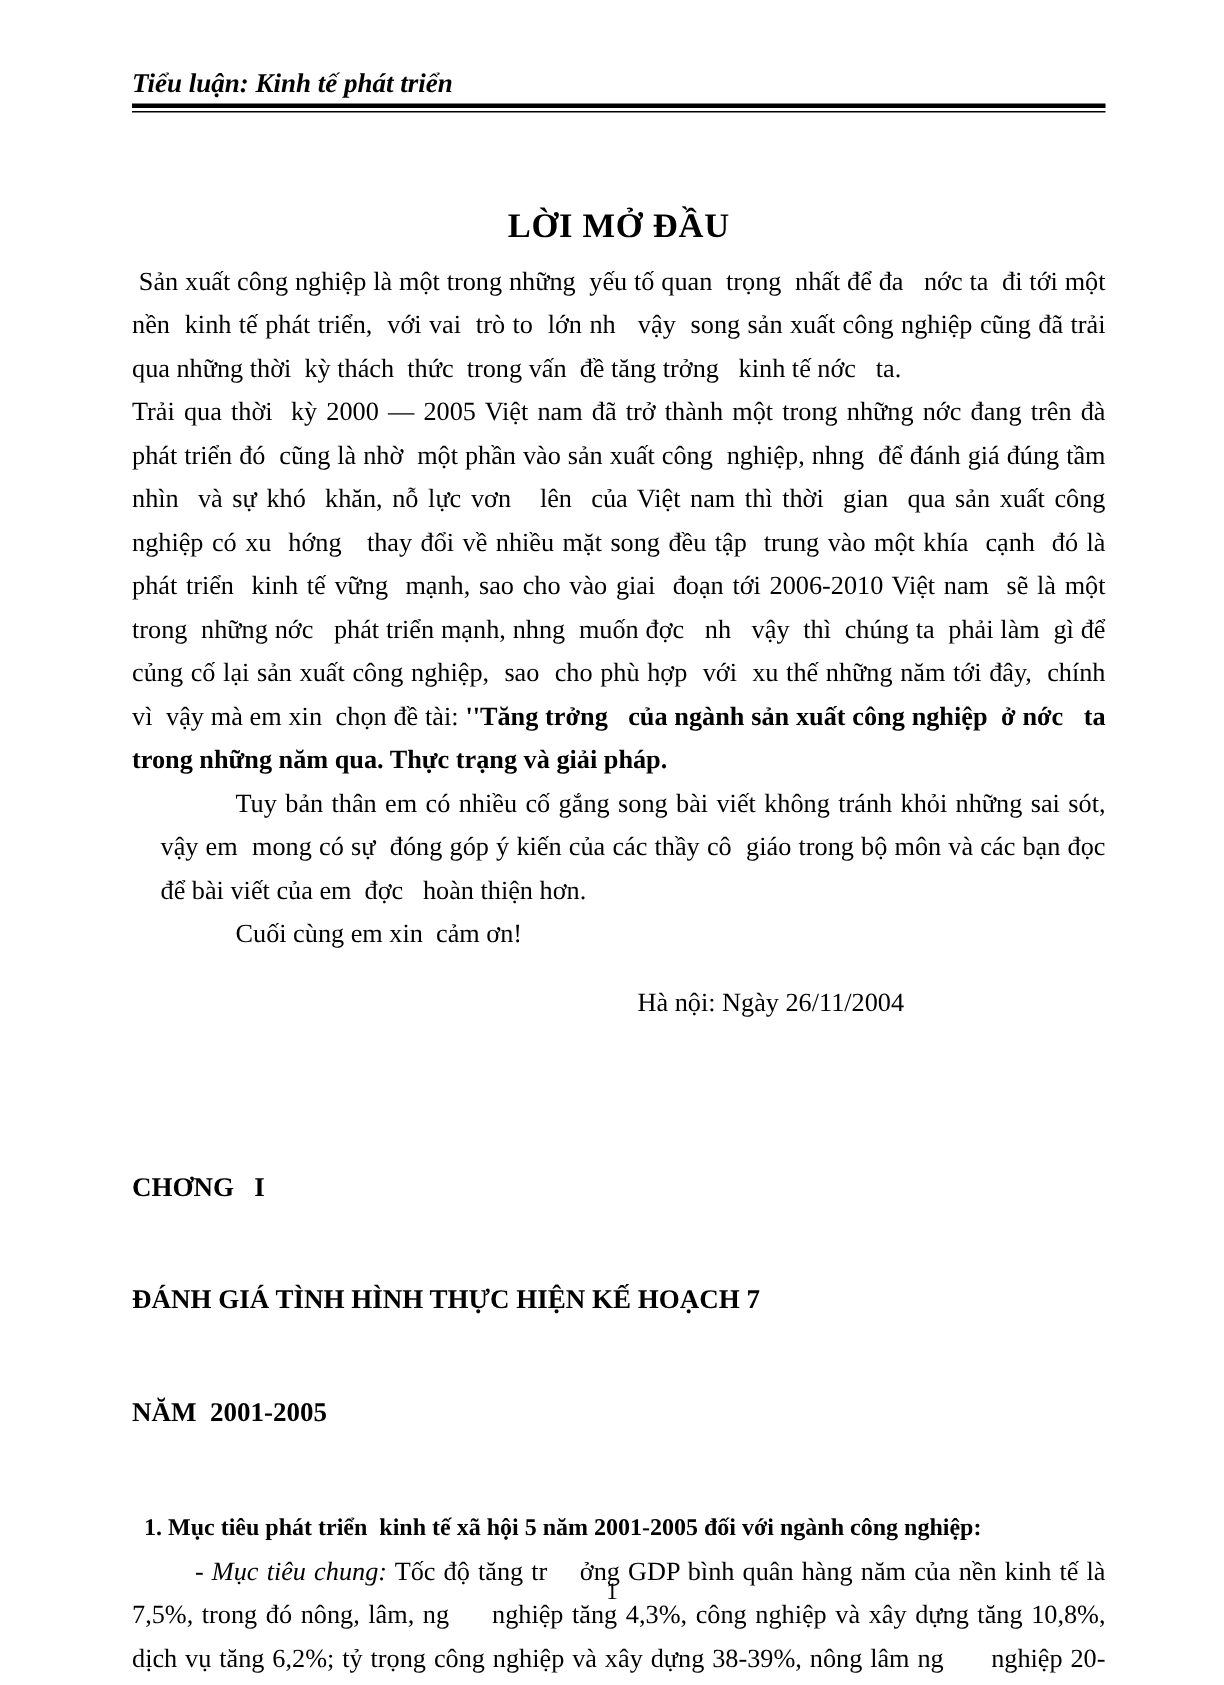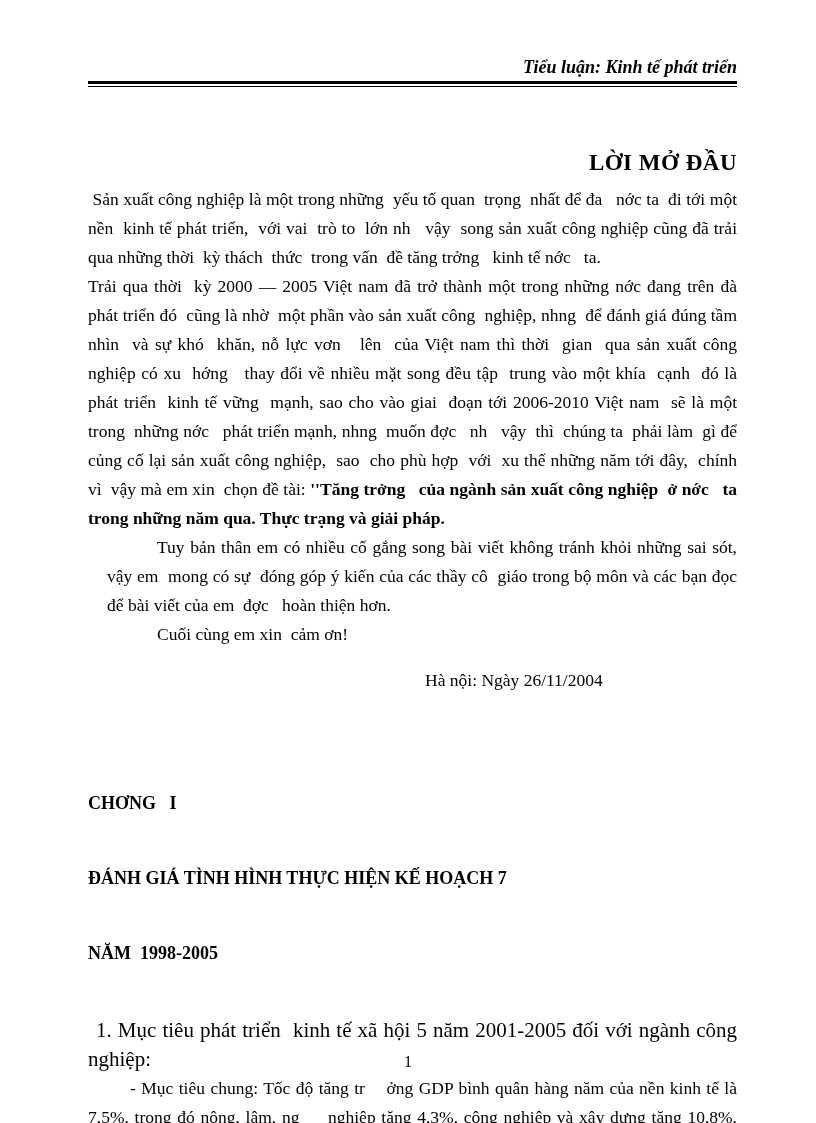--- a/index.html
+++ b/index.html
@@ -12,63 +12,62 @@
     font-family: "Liberation Serif", serif;
     overflow: hidden;
   }
   .content {
     position: absolute;
     left: 88px;
     top: 0;
     width: 649px;
   }
   .header {
-    padding-top: 56px;
-    text-align: right;
+    padding-top: 44px;
     font-weight: bold;
     font-style: italic;
     font-size: 18px;
     line-height: 22px;
   }
   .header-rule { margin-top: 3px; }
   .rule-thick { height: 2.5px; background: #000; }
   .rule-thin  { height: 1.2px; background: #000; margin-top: 2px; }
   .doc-title {
     margin: 62px 0 8px 0;
-    text-align: right;
+    text-align: center;
     font-weight: bold;
     font-size: 23px;
     line-height: 28px;
     letter-spacing: 0.5px;
   }
   .body {
     margin: 0;
     font-size: 17.5px;
     line-height: 29px;
     text-align: justify;
     white-space: pre-wrap;
   }
   .indent { text-indent: 50px; margin-left: 19px; }
   .bold { font-weight: bold; }
-  .italic { }
+  .italic { font-style: italic; }
   .date {
     margin-left: 337px;
     text-align: left;
     margin-top: 17px;
   }
   .chapter {
     margin-top: 46px;
     font-weight: bold;
     font-size: 18px;
     line-height: 25px;
     white-space: pre-wrap;
   }
   .sec-heading {
-    font-size: 21px;
-    font-weight: normal;
+    font-size: 16px;
+    font-weight: bold;
     text-indent: 8px;
   }
   .sub { text-indent: 42px; }
   .page-number {
     position: absolute;
     top: 1053px;
     left: 0;
     width: 100%;
     text-align: center;
     font-size: 16px;
@@ -95,21 +94,21 @@
 
     <p class="body indent">Tuy bản thân em có nhiều cố gắng song bài viết không tránh khỏi những sai sót,  vậy em  mong có sự  đóng góp ý kiến của các thầy cô  giáo trong bộ môn và các bạn đọc để bài viết của em  đợc   hoàn thiện hơn.</p>
 
     <p class="body indent">Cuối cùng em xin  cảm ơn!</p>
 
     <p class="body date">Hà nội: Ngày 26/11/2004</p>
 
     <div class="chapter">
       <div>CHƠNG   I</div>
       <div>ĐÁNH GIÁ TÌNH HÌNH THỰC HIỆN KẾ HOẠCH 7</div>
-      <div>NĂM  1998-2005</div>
+      <div>NĂM  2001-2005</div>
     </div>
 
     <p class="body sec-heading">1. Mục tiêu phát triển  kinh tế xã hội 5 năm 2001-2005 đối với ngành công nghiệp:</p>
 
     <p class="body sub"><span class="italic">- Mục tiêu chung:</span><span> Tốc độ tăng tr    ởng GDP bình quân hàng năm của nền kinh tế là 7,5%, trong đó nông, lâm, ng     nghiệp tăng 4,3%, công nghiệp và xây dựng tăng 10,8%, dịch vụ tăng 6,2%; tỷ trọng công nghiệp và xây dựng 38-39%, nông lâm ng      nghiệp 20-21%, các ngành dịch vụ 41-42%.</span></p>
 
   </div>
 
   <div class="page-number">1</div>
 </div>

